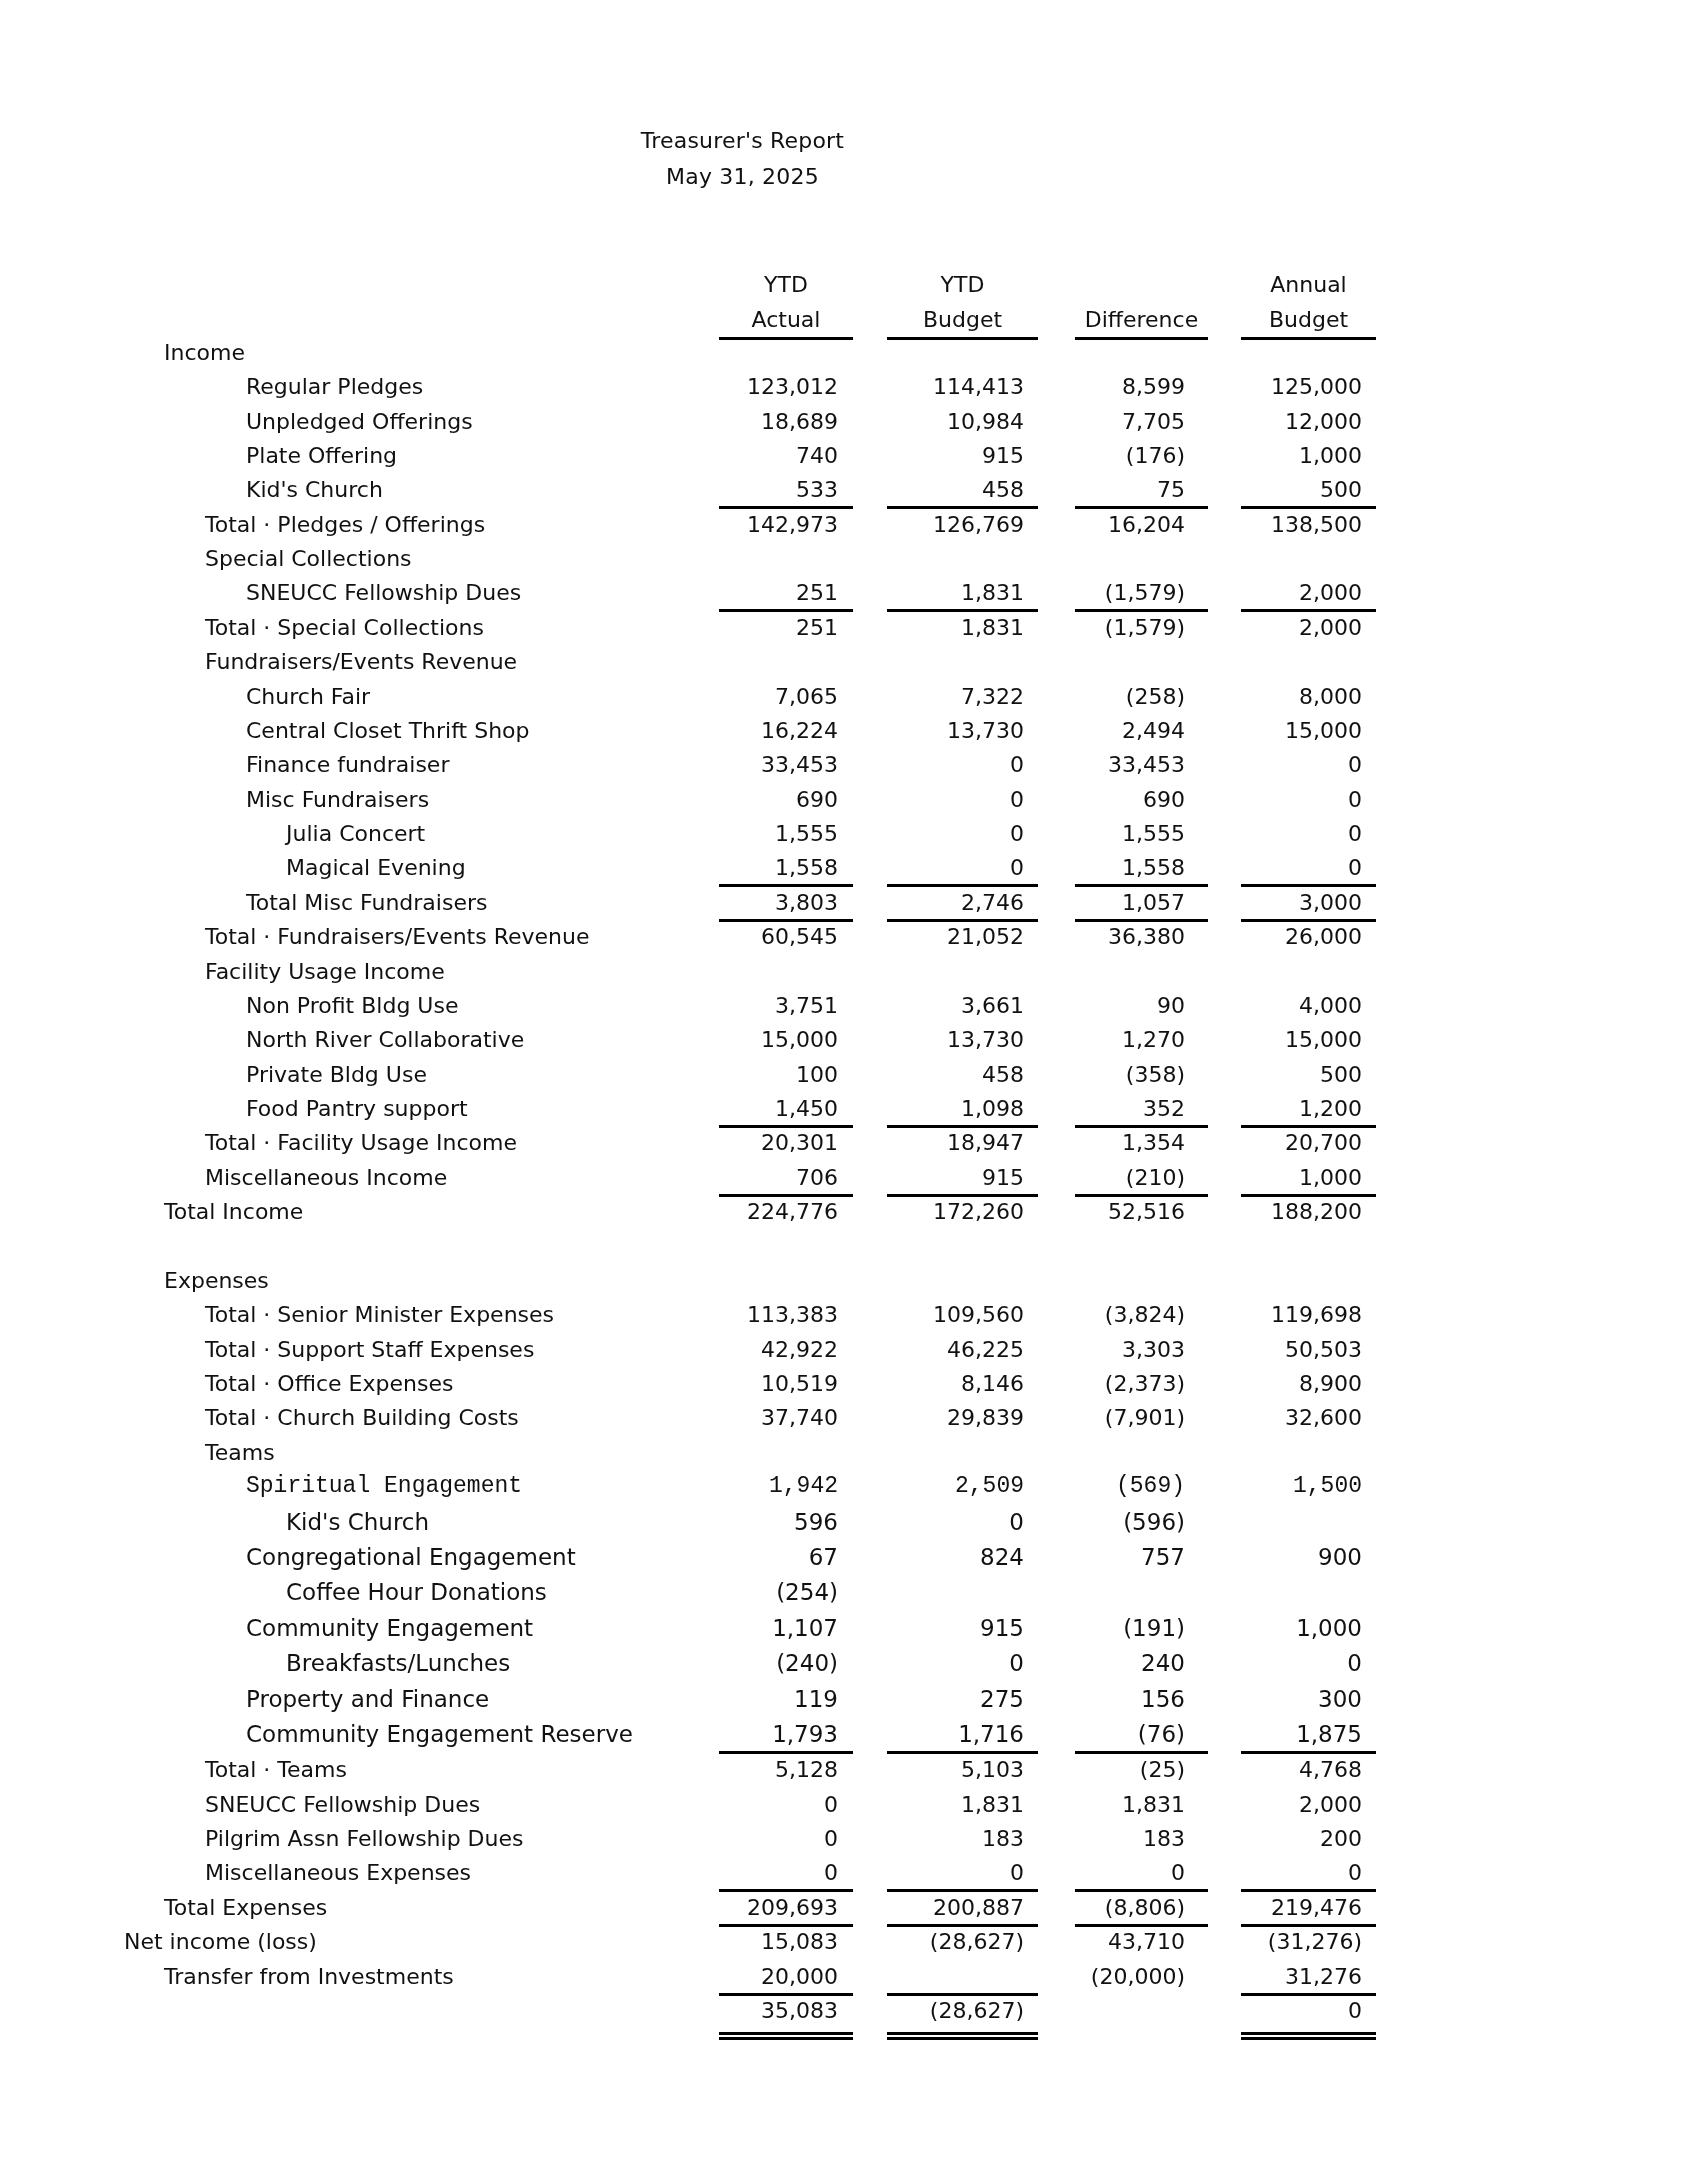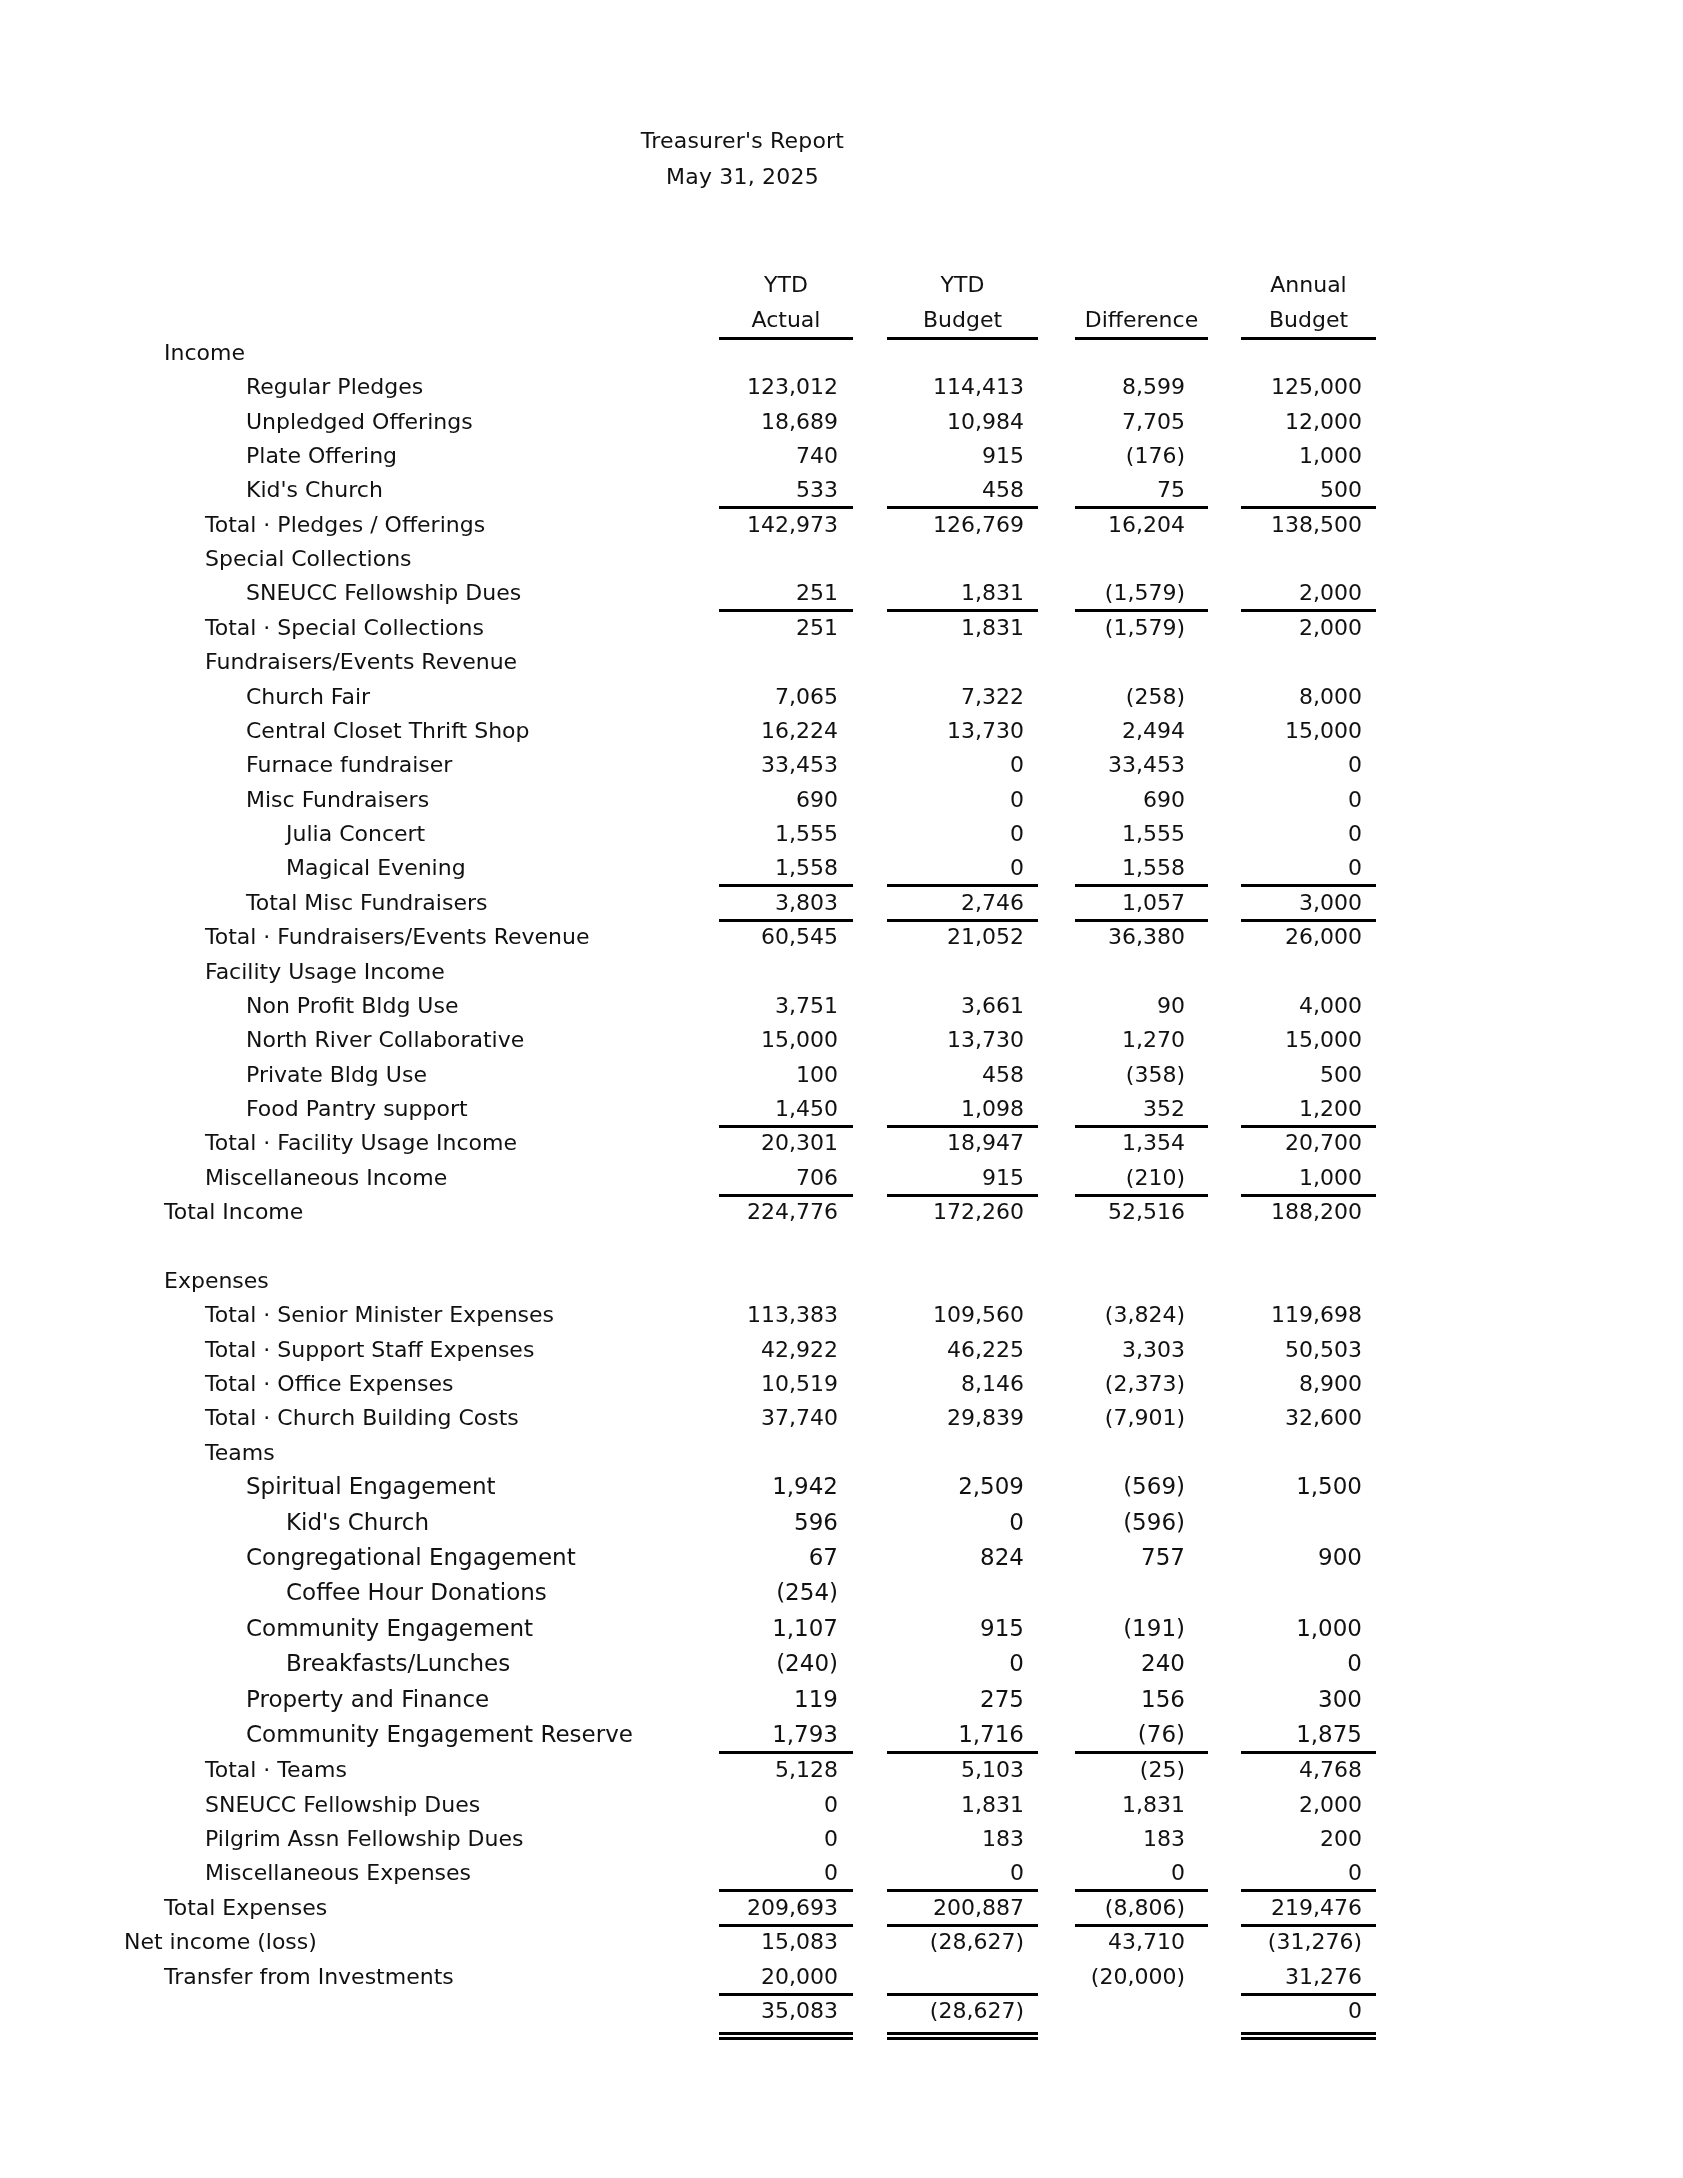--- a/index.html
+++ b/index.html
@@ -148,21 +148,21 @@
         <span class="num c4">8,000</span>
       </div>
       <div class="row" style="top: 689px;">
         <span class="label lvl3">Central Closet Thrift Shop</span>
         <span class="num c1">16,224</span>
         <span class="num c2">13,730</span>
         <span class="num c3">2,494</span>
         <span class="num c4">15,000</span>
       </div>
       <div class="row" style="top: 723px;">
-        <span class="label lvl3">Furnace fundraiser</span>
+        <span class="label lvl3">Finance fundraiser</span>
         <span class="num c1">33,453</span>
         <span class="num c2">0</span>
         <span class="num c3">33,453</span>
         <span class="num c4">0</span>
       </div>
       <div class="row" style="top: 758px;">
         <span class="label lvl3">Misc Fundraisers</span>
         <span class="num c1">690</span>
         <span class="num c2">0</span>
         <span class="num c3">690</span>
@@ -310,21 +310,21 @@
         <span class="num c3 neg">(7,901)</span>
         <span class="num c4">32,600</span>
       </div>
       <div class="row" style="top: 1411px;">
         <span class="label lvl2">Teams</span>
         <span class="num c1"></span>
         <span class="num c2"></span>
         <span class="num c3"></span>
         <span class="num c4"></span>
       </div>
-      <div class="row teams" style="top: 1445px;">
+      <div class="row teams" style="top: 1445px; font-family: Liberation Mono, monospace;">
         <span class="label lvl3">Spiritual Engagement</span>
         <span class="num c1">1,942</span>
         <span class="num c2">2,509</span>
         <span class="num c3 neg">(569)</span>
         <span class="num c4">1,500</span>
       </div>
       <div class="row teams" style="top: 1481px;">
         <span class="label lvl4">Kid's Church</span>
         <span class="num c1">596</span>
         <span class="num c2">0</span>

